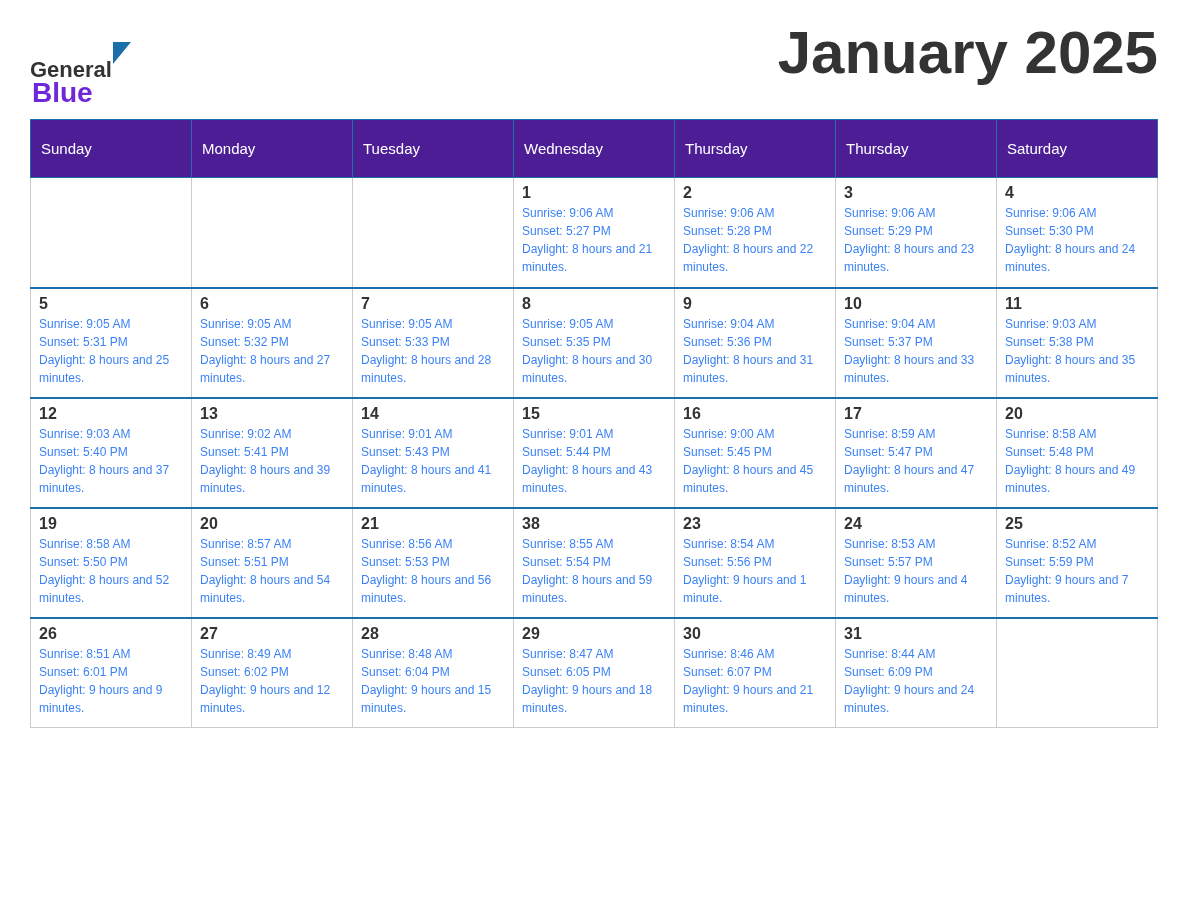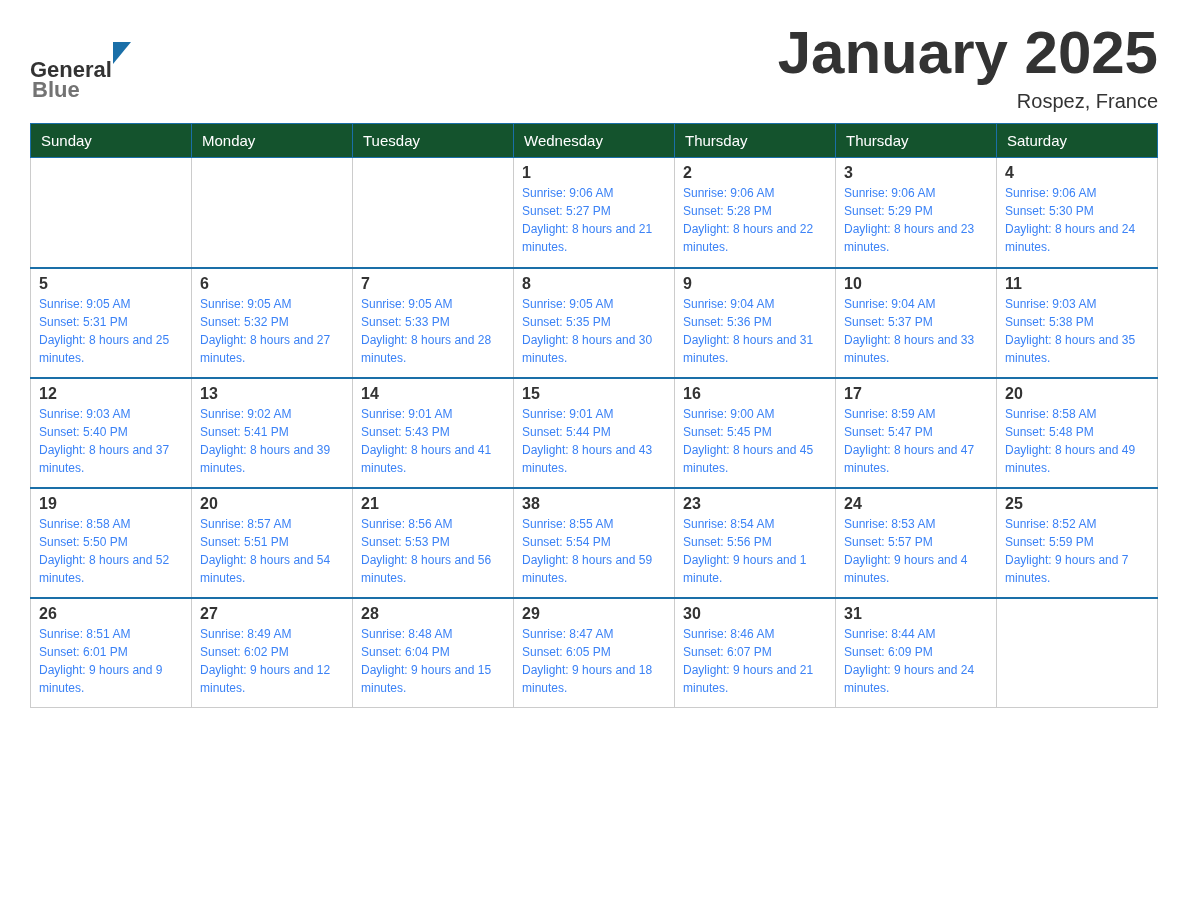--- a/index.html
+++ b/index.html
@@ -16,23 +16,23 @@
       align-items: flex-start;
       margin-bottom: 10px;
     }
     .logo-text-general {
       font-size: 22px;
       font-weight: bold;
       color: #333;
       margin-top: 37px;
     }
     .logo-text-blue {
-      font-size: 22px;
-      font-weight: bold;
-      color: #737373;
+      font-size: 28px;
+      font-weight: bold;
+      color: #6d28d9;
     }
     .title-section {
       text-align: right;
     }
     .calendar-title {
       font-size: 60px;
       font-weight: bold;
       color: #333;
       line-height: 1.1;
     }
@@ -40,23 +40,23 @@
       font-size: 20px;
       color: #333;
       margin-top: 4px;
     }
     .calendar {
       width: 100%;
       border-collapse: collapse;
       margin-top: 10px;
     }
     .calendar th {
-      background-color: #14532d;
+      background-color: #4c1d95;
       color: #fff;
-      padding: 8px 10px;
+      padding: 20px 10px;
       text-align: left;
       font-size: 15px;
       font-weight: normal;
       border: 1px solid #1a6fa8;
     }
     .calendar td {
       border: 1px solid #ccc;
       vertical-align: top;
       padding: 6px 8px;
       width: 14.28%;
@@ -102,21 +102,20 @@
     <div class="logo-row">
       <span class="logo-text-general">General</span>
       <svg width="18" height="22" viewBox="0 0 18 22" style="margin-left:1px; margin-top:2px;">
         <polygon points="0,0 18,0 0,22" fill="#1a6fa8"></polygon>
       </svg>
     </div>
     <span class="logo-text-blue" style="margin-top:-6px; margin-left: 2px;">Blue</span>
   </div>
   <div class="title-section">
     <div class="calendar-title">January 2025</div>
-    <div class="location">Rospez, France</div>
   </div>
 </div>
 
 <table class="calendar">
   <thead>
     <tr>
     <th>Sunday</th>
         <th>Monday</th>
         <th>Tuesday</th>
         <th>Wednesday</th>

